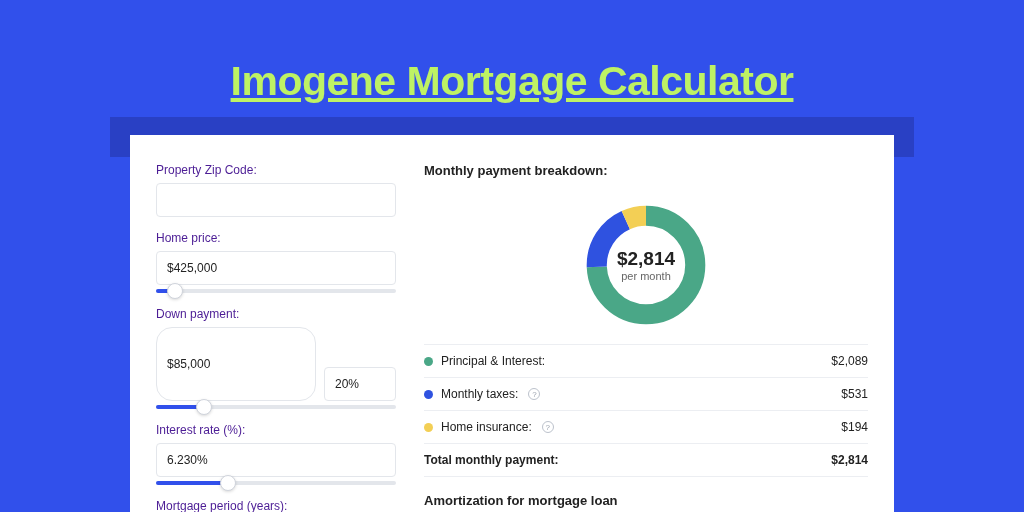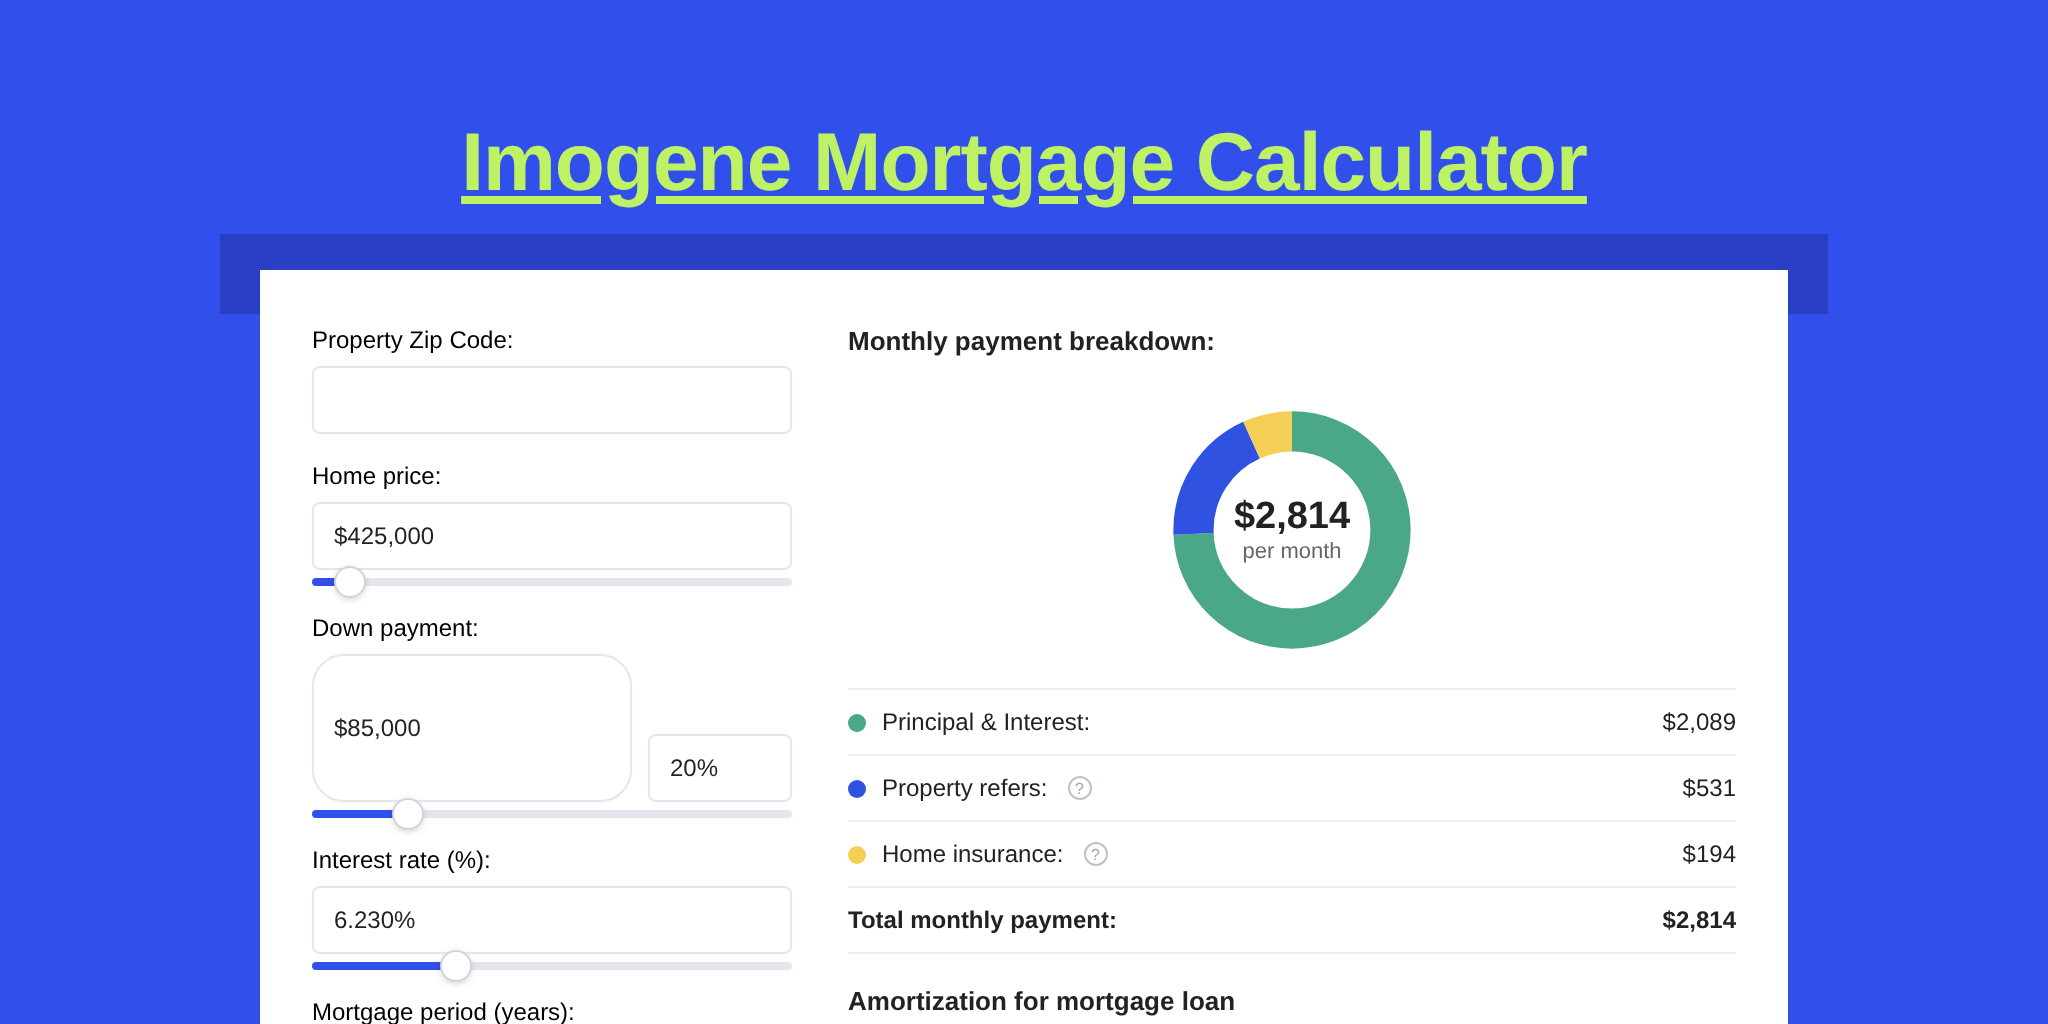--- a/index.html
+++ b/index.html
@@ -30,21 +30,21 @@
     margin: -22px 130px 0 130px;
     padding: 28px 26px 0 26px;
     display: flex;
     gap: 28px;
     height: 400px;
     overflow: hidden;
   }
   .left { width: 240px; flex-shrink: 0; font-size: 12px; color: #333; }
   .right { flex: 1; font-size: 12px; }
   .field { margin-bottom: 14px; }
-  .field-label { font-size: 12px; color: #000000; margin-bottom: 6px; display: block; }
+  .field-label { font-size: 12px; color: #4c1d95; margin-bottom: 6px; display: block; }
   .input {
     width: 100%;
     border: 1px solid #e3e6eb;
     border-radius: 4px;
     padding: 9px 10px;
     font-size: 12px;
     background: #fff;
     color: #222;
   }
   .slider-track {
@@ -201,21 +201,21 @@
         <div class="legend-row">
           <div class="legend-left">
             <span class="dot" style="background: rgb(74, 167, 135);"></span>
             <span>Principal &amp; Interest:</span>
           </div>
           <span>$2,089</span>
         </div>
         <div class="legend-row">
           <div class="legend-left">
             <span class="dot" style="background: rgb(47, 82, 224);"></span>
-            <span>Property refers:</span>
+            <span>Monthly taxes:</span>
             <span class="info-ic">?</span>
           </div>
           <span>$531</span>
         </div>
         <div class="legend-row">
           <div class="legend-left">
             <span class="dot" style="background: rgb(243, 207, 85);"></span>
             <span>Home insurance:</span>
             <span class="info-ic">?</span>
           </div>

